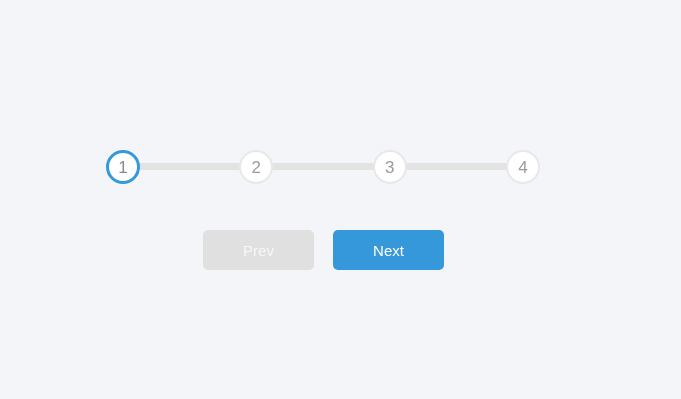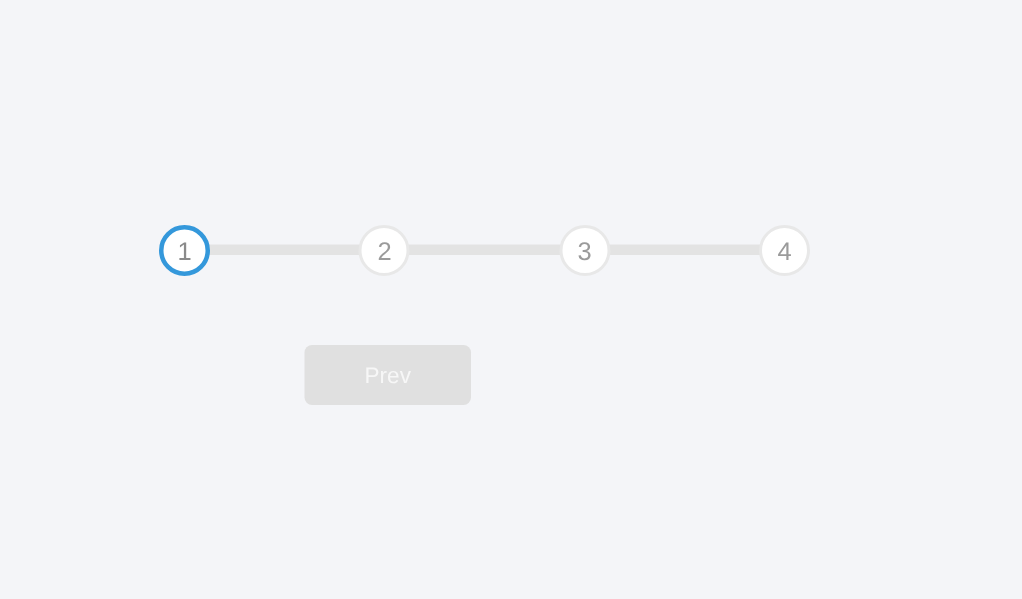--- a/index.html
+++ b/index.html
@@ -132,15 +132,18 @@
 
     <div class="step">
       <span>4</span>
     </div>
   </div>
 
   <div class="button-row">
     <button class="btn btn-prev">
       <span>Prev</span>
     </button>
+    <button class="btn btn-next">
+      <span>Next</span>
+    </button>
   </div>
 
 </div>
 
 </body></html>

